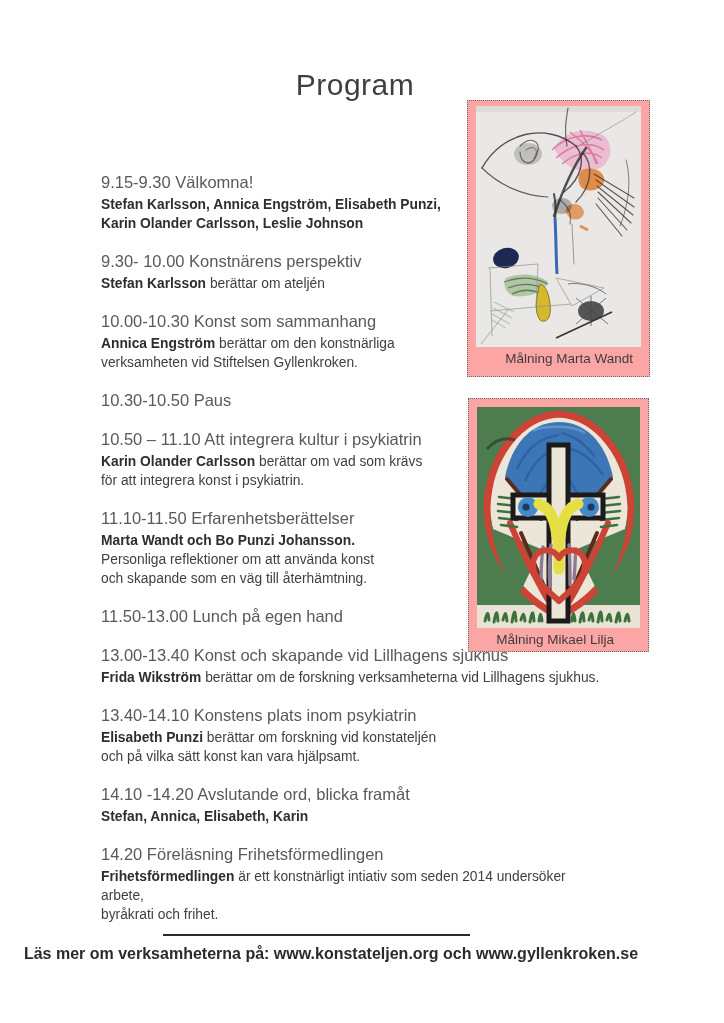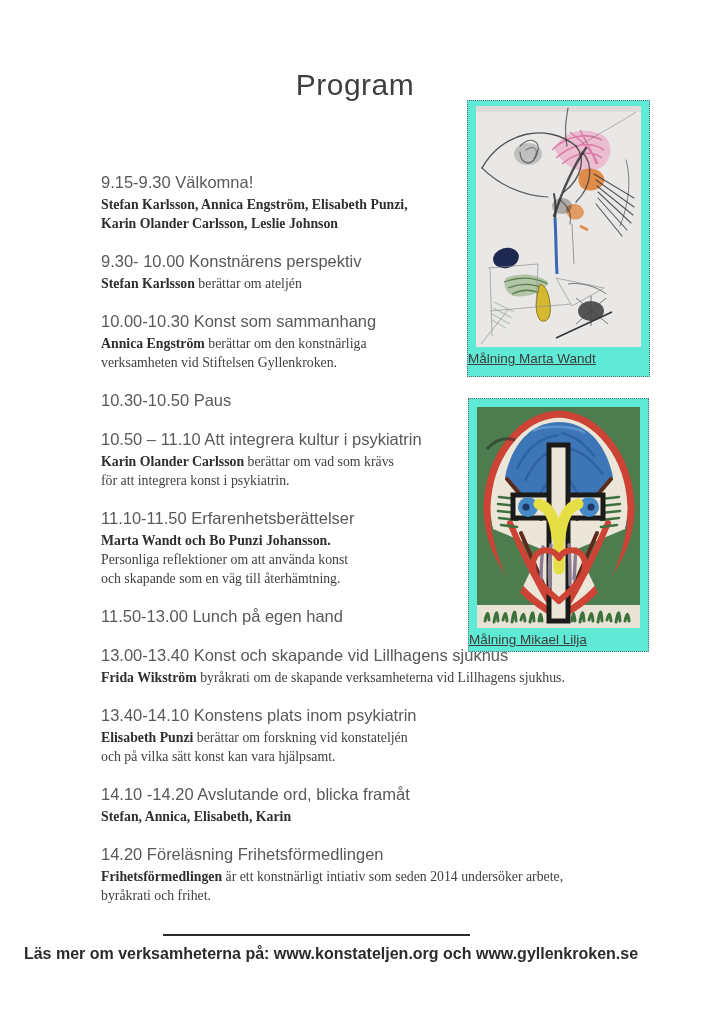--- a/index.html
+++ b/index.html
@@ -8,24 +8,24 @@
     font-family:"Liberation Sans",sans-serif;color:#404040;
   }
   .title{
     position:absolute;top:68px;left:0;width:724px;text-align:center;
     padding-right:14px;box-sizing:border-box;
     font-size:30px;font-weight:400;color:#3f3f3f;letter-spacing:0.5px;
   }
   .content{position:absolute;left:101px;top:172px;width:510px;}
   .sec{margin-bottom:18px;}
   .sec .h{font-size:16.5px;line-height:21px;color:#595959;font-weight:400;margin-bottom:2px;}
-  .sec .l{font-size:13.8px;line-height:19px;color:#404040;font-family:Liberation Serif, serif;}
+  .sec .l{font-size:13.8px;line-height:19px;color:#404040;}
   .sec .l .b{font-weight:bold;color:#2e2e2e;}
   .frame{
-    position:absolute;background:#5eead4;border:1px dotted #6a6a6a;text-align:left;text-decoration:underline;
+    position:absolute;background:#fca5a5;border:1px dotted #6a6a6a;text-align:right;
   }
   .frame1{left:467px;top:100px;width:181px;height:275px;}
   .frame2{left:468px;top:398px;width:179px;height:252px;}
   .frame svg{display:block;margin:0 auto;}
   .frame1 svg{margin-top:5px;}
   .frame2 svg{margin-top:8px;}
   .caption{font-size:13.5px;color:#3d3d3d;margin-top:4px;}
   .caption1{padding-right:16px;}
   .caption2{padding-right:34px;}
   .footer-line{position:absolute;left:163px;top:934px;width:307px;height:2px;background:#2b2b2b;}
@@ -76,21 +76,21 @@
       <div class="l"><span class="b"></span><span>Personliga reflektioner om att använda konst</span></div>
       <div class="l"><span class="b"></span><span>och skapande som en väg till återhämtning.</span></div>
     </div>
 
     <div class="sec">
       <div class="h">11.50-13.00 Lunch på egen hand</div>
     </div>
 
     <div class="sec">
       <div class="h">13.00-13.40 Konst och skapande vid Lillhagens sjukhus</div>
-      <div class="l"><span class="b">Frida Wikström</span><span> byråkrati om de skapande verksamheterna vid Lillhagens sjukhus.</span></div>
+      <div class="l"><span class="b">Frida Wikström</span><span> berättar om de forskning verksamheterna vid Lillhagens sjukhus.</span></div>
     </div>
 
     <div class="sec">
       <div class="h">13.40-14.10 Konstens plats inom psykiatrin</div>
       <div class="l"><span class="b">Elisabeth Punzi</span><span> berättar om forskning vid konstateljén</span></div>
       <div class="l"><span class="b"></span><span>och på vilka sätt konst kan vara hjälpsamt.</span></div>
     </div>
 
     <div class="sec">
       <div class="h">14.10 -14.20 Avslutande ord, blicka framåt</div>

